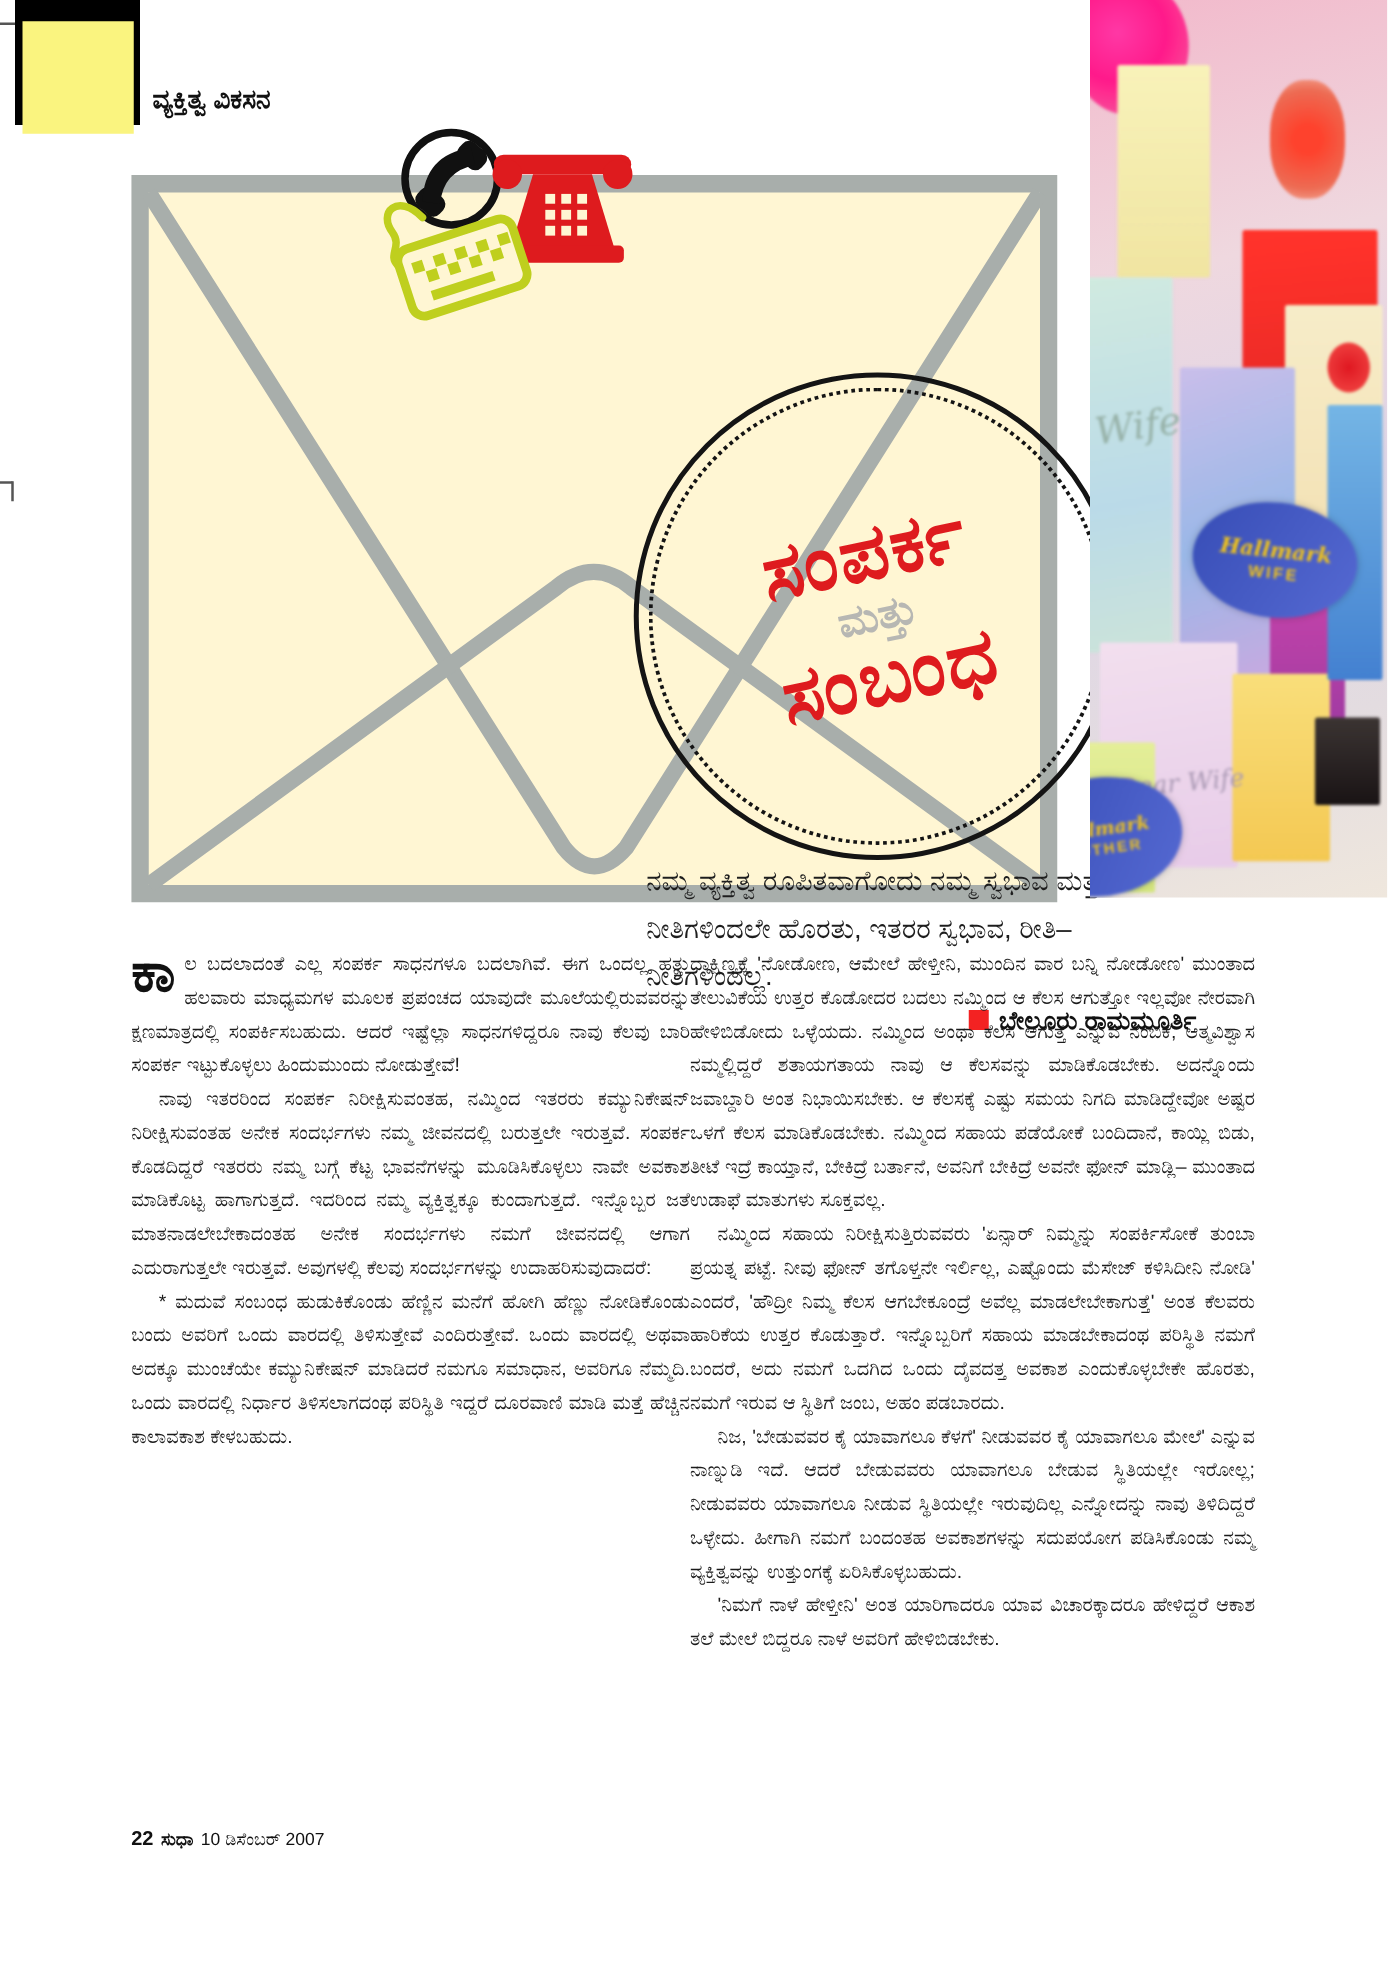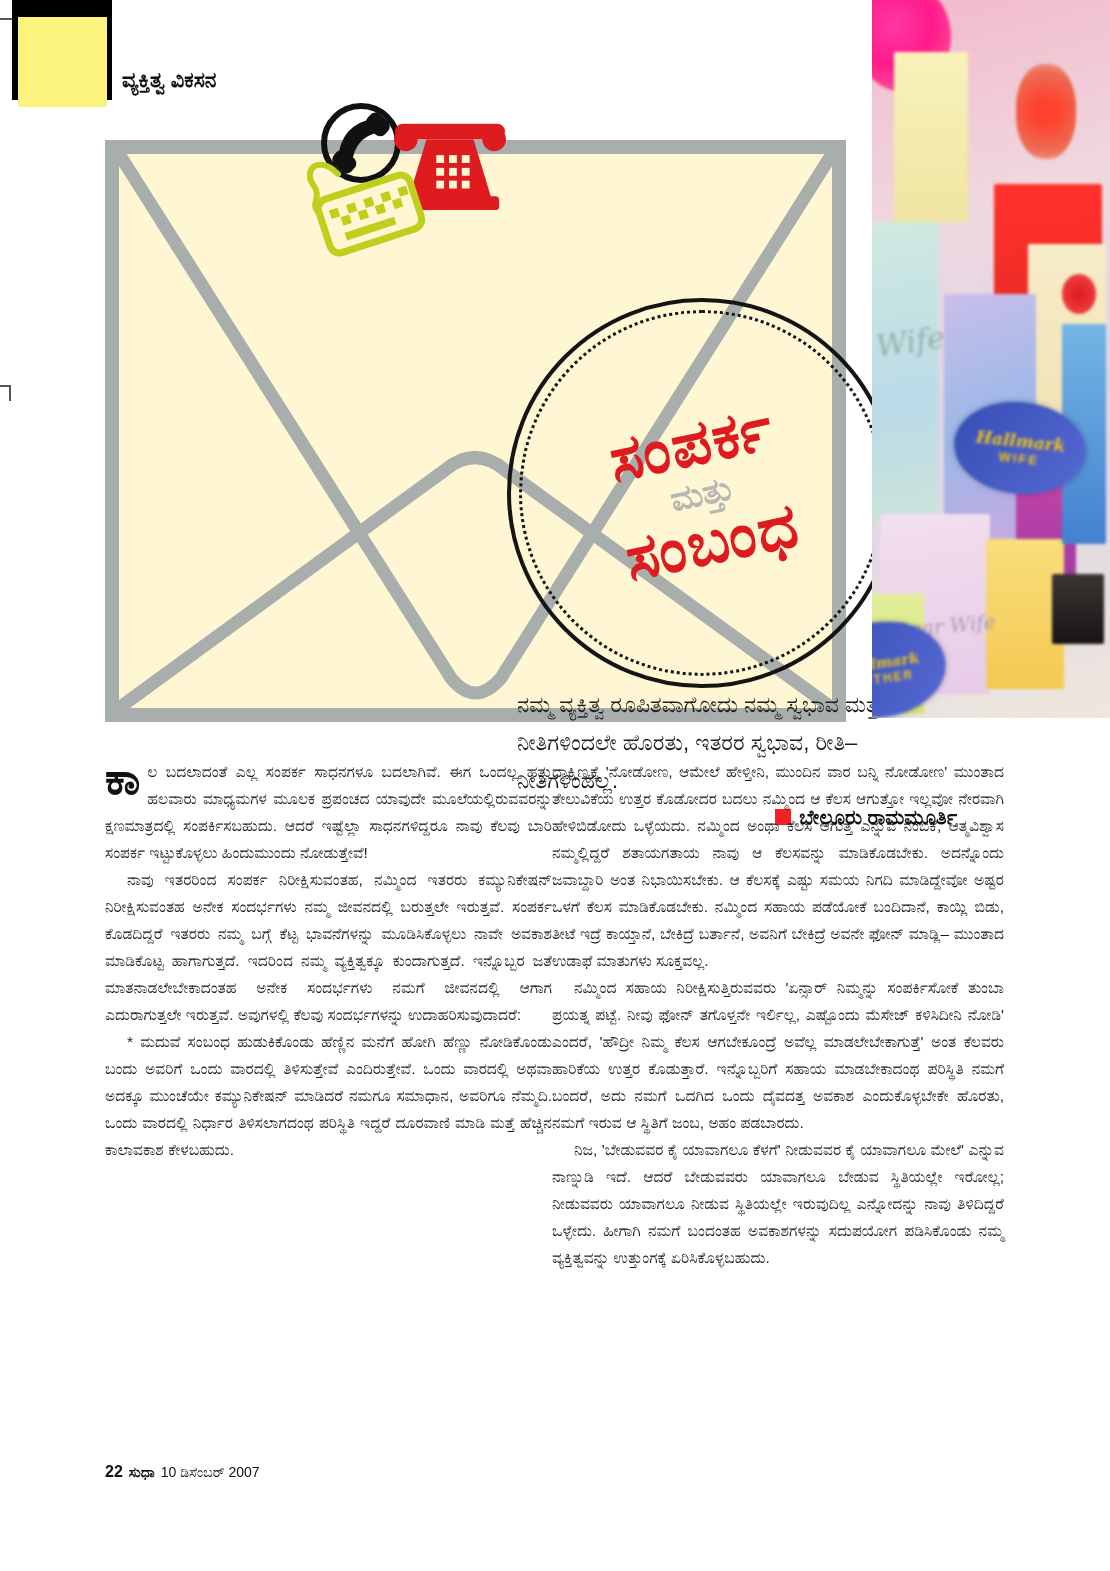--- a/index.html
+++ b/index.html
@@ -172,19 +172,20 @@
 
   <div class="col col-left">
     <p><span class="dropcap">ಕಾ</span><span>ಲ ಬದಲಾದಂತೆ ಎಲ್ಲ ಸಂಪರ್ಕ ಸಾಧನಗಳೂ ಬದಲಾಗಿವೆ. ಈಗ ಒಂದಲ್ಲ ಹತ್ತು ಹಲವಾರು ಮಾಧ್ಯಮಗಳ ಮೂಲಕ ಪ್ರಪಂಚದ ಯಾವುದೇ ಮೂಲೆಯಲ್ಲಿರುವವರನ್ನು ಕ್ಷಣಮಾತ್ರದಲ್ಲಿ ಸಂಪರ್ಕಿಸಬಹುದು. ಆದರೆ ಇಷ್ಟೆಲ್ಲಾ ಸಾಧನಗಳಿದ್ದರೂ ನಾವು ಕೆಲವು ಬಾರಿ ಸಂಪರ್ಕ ಇಟ್ಟುಕೊಳ್ಳಲು ಹಿಂದುಮುಂದು ನೋಡುತ್ತೇವೆ!</span></p>
     <p class="indent">ನಾವು ಇತರರಿಂದ ಸಂಪರ್ಕ ನಿರೀಕ್ಷಿಸುವಂತಹ, ನಮ್ಮಿಂದ ಇತರರು ಕಮ್ಯುನಿಕೇಷನ್ ನಿರೀಕ್ಷಿಸುವಂತಹ ಅನೇಕ ಸಂದರ್ಭಗಳು ನಮ್ಮ ಜೀವನದಲ್ಲಿ ಬರುತ್ತಲೇ ಇರುತ್ತವೆ. ಸಂಪರ್ಕ ಕೊಡದಿದ್ದರೆ ಇತರರು ನಮ್ಮ ಬಗ್ಗೆ ಕೆಟ್ಟ ಭಾವನೆಗಳನ್ನು ಮೂಡಿಸಿಕೊಳ್ಳಲು ನಾವೇ ಅವಕಾಶ ಮಾಡಿಕೊಟ್ಟ ಹಾಗಾಗುತ್ತದೆ. ಇದರಿಂದ ನಮ್ಮ ವ್ಯಕ್ತಿತ್ವಕ್ಕೂ ಕುಂದಾಗುತ್ತದೆ. ಇನ್ನೊಬ್ಬರ ಜತೆ ಮಾತನಾಡಲೇಬೇಕಾದಂತಹ ಅನೇಕ ಸಂದರ್ಭಗಳು ನಮಗೆ ಜೀವನದಲ್ಲಿ ಆಗಾಗ ಎದುರಾಗುತ್ತಲೇ ಇರುತ್ತವೆ. ಅವುಗಳಲ್ಲಿ ಕೆಲವು ಸಂದರ್ಭಗಳನ್ನು ಉದಾಹರಿಸುವುದಾದರೆ:</p>
     <p class="indent">* ಮದುವೆ ಸಂಬಂಧ ಹುಡುಕಿಕೊಂಡು ಹೆಣ್ಣಿನ ಮನೆಗೆ ಹೋಗಿ ಹೆಣ್ಣು ನೋಡಿಕೊಂಡು ಬಂದು ಅವರಿಗೆ ಒಂದು ವಾರದಲ್ಲಿ ತಿಳಿಸುತ್ತೇವೆ ಎಂದಿರುತ್ತೇವೆ. ಒಂದು ವಾರದಲ್ಲಿ ಅಥವಾ ಅದಕ್ಕೂ ಮುಂಚೆಯೇ ಕಮ್ಯುನಿಕೇಷನ್ ಮಾಡಿದರೆ ನಮಗೂ ಸಮಾಧಾನ, ಅವರಿಗೂ ನೆಮ್ಮದಿ. ಒಂದು ವಾರದಲ್ಲಿ ನಿರ್ಧಾರ ತಿಳಿಸಲಾಗದಂಥ ಪರಿಸ್ಥಿತಿ ಇದ್ದರೆ ದೂರವಾಣಿ ಮಾಡಿ ಮತ್ತೆ ಹೆಚ್ಚಿನ ಕಾಲಾವಕಾಶ ಕೇಳಬಹುದು.</p>
   </div>
   <div class="col col-right">
     <p>ದಾಕ್ಷಿಣ್ಯಕ್ಕೆ 'ನೋಡೋಣ, ಆಮೇಲೆ ಹೇಳ್ತೀನಿ, ಮುಂದಿನ ವಾರ ಬನ್ನಿ ನೋಡೋಣ' ಮುಂತಾದ ತೇಲುವಿಕೆಯ ಉತ್ತರ ಕೊಡೋದರ ಬದಲು ನಮ್ಮಿಂದ ಆ ಕೆಲಸ ಆಗುತ್ತೋ ಇಲ್ಲವೋ ನೇರವಾಗಿ ಹೇಳಿಬಿಡೋದು ಒಳ್ಳೆಯದು. ನಮ್ಮಿಂದ ಅಂಥಾ ಕೆಲಸ ಆಗುತ್ತೆ ಎನ್ನುವ ನಂಬಿಕೆ, ಆತ್ಮವಿಶ್ವಾಸ ನಮ್ಮಲ್ಲಿದ್ದರೆ ಶತಾಯಗತಾಯ ನಾವು ಆ ಕೆಲಸವನ್ನು ಮಾಡಿಕೊಡಬೇಕು. ಅದನ್ನೊಂದು ಜವಾಬ್ದಾರಿ ಅಂತ ನಿಭಾಯಿಸಬೇಕು. ಆ ಕೆಲಸಕ್ಕೆ ಎಷ್ಟು ಸಮಯ ನಿಗದಿ ಮಾಡಿದ್ದೇವೋ ಅಷ್ಟರ ಒಳಗೆ ಕೆಲಸ ಮಾಡಿಕೊಡಬೇಕು. ನಮ್ಮಿಂದ ಸಹಾಯ ಪಡೆಯೋಕೆ ಬಂದಿದಾನೆ, ಕಾಯ್ಲಿ ಬಿಡು, ತೀಟೆ ಇದ್ರೆ ಕಾಯ್ತಾನೆ, ಬೇಕಿದ್ರೆ ಬರ್ತಾನೆ, ಅವನಿಗೆ ಬೇಕಿದ್ರೆ ಅವನೇ ಫೋನ್ ಮಾಡ್ಲಿ– ಮುಂತಾದ ಉಡಾಫೆ ಮಾತುಗಳು ಸೂಕ್ತವಲ್ಲ.</p>
     <p class="indent">ನಮ್ಮಿಂದ ಸಹಾಯ ನಿರೀಕ್ಷಿಸುತ್ತಿರುವವರು 'ಏನ್ಸಾರ್ ನಿಮ್ಮನ್ನು ಸಂಪರ್ಕಿಸೋಕೆ ತುಂಬಾ ಪ್ರಯತ್ನ ಪಟ್ಟೆ. ನೀವು ಫೋನ್ ತಗೊಳ್ತನೇ ಇರ್ಲಿಲ್ಲ, ಎಷ್ಟೊಂದು ಮೆಸೇಜ್ ಕಳಿಸಿದೀನಿ ನೋಡಿ' ಎಂದರೆ, 'ಹೌದ್ರೀ ನಿಮ್ಮ ಕೆಲಸ ಆಗಬೇಕೂಂದ್ರೆ ಅವೆಲ್ಲ ಮಾಡಲೇಬೇಕಾಗುತ್ತೆ' ಅಂತ ಕೆಲವರು ಹಾರಿಕೆಯ ಉತ್ತರ ಕೊಡುತ್ತಾರೆ. ಇನ್ನೊಬ್ಬರಿಗೆ ಸಹಾಯ ಮಾಡಬೇಕಾದಂಥ ಪರಿಸ್ಥಿತಿ ನಮಗೆ ಬಂದರೆ, ಅದು ನಮಗೆ ಒದಗಿದ ಒಂದು ದೈವದತ್ತ ಅವಕಾಶ ಎಂದುಕೊಳ್ಳಬೇಕೇ ಹೊರತು, ನಮಗೆ ಇರುವ ಆ ಸ್ಥಿತಿಗೆ ಜಂಬ, ಅಹಂ ಪಡಬಾರದು.</p>
     <p class="indent">ನಿಜ, 'ಬೇಡುವವರ ಕೈ ಯಾವಾಗಲೂ ಕೆಳಗೆ' ನೀಡುವವರ ಕೈ ಯಾವಾಗಲೂ ಮೇಲೆ' ಎನ್ನುವ ನಾಣ್ನುಡಿ ಇದೆ. ಆದರೆ ಬೇಡುವವರು ಯಾವಾಗಲೂ ಬೇಡುವ ಸ್ಥಿತಿಯಲ್ಲೇ ಇರೋಲ್ಲ; ನೀಡುವವರು ಯಾವಾಗಲೂ ನೀಡುವ ಸ್ಥಿತಿಯಲ್ಲೇ ಇರುವುದಿಲ್ಲ ಎನ್ನೋದನ್ನು ನಾವು ತಿಳಿದಿದ್ದರೆ ಒಳ್ಳೇದು. ಹೀಗಾಗಿ ನಮಗೆ ಬಂದಂತಹ ಅವಕಾಶಗಳನ್ನು ಸದುಪಯೋಗ ಪಡಿಸಿಕೊಂಡು ನಮ್ಮ ವ್ಯಕ್ತಿತ್ವವನ್ನು ಉತ್ತುಂಗಕ್ಕೆ ಏರಿಸಿಕೊಳ್ಳಬಹುದು.</p>
+    <p class="indent">'ನಿಮಗೆ ನಾಳೆ ಹೇಳ್ತೀನಿ' ಅಂತ ಯಾರಿಗಾದರೂ ಯಾವ ವಿಚಾರಕ್ಕಾದರೂ ಹೇಳಿದ್ದರೆ ಆಕಾಶ ತಲೆ ಮೇಲೆ ಬಿದ್ದರೂ ನಾಳೆ ಅವರಿಗೆ ಹೇಳಿಬಿಡಬೇಕು.</p>
   </div>
 
   <div class="footer">
     <span class="pg">22</span><span class="mag">ಸುಧಾ</span><span>10 ಡಿಸೆಂಬರ್ 2007</span>
   </div>
 
 </div>
 
 </body></html>

